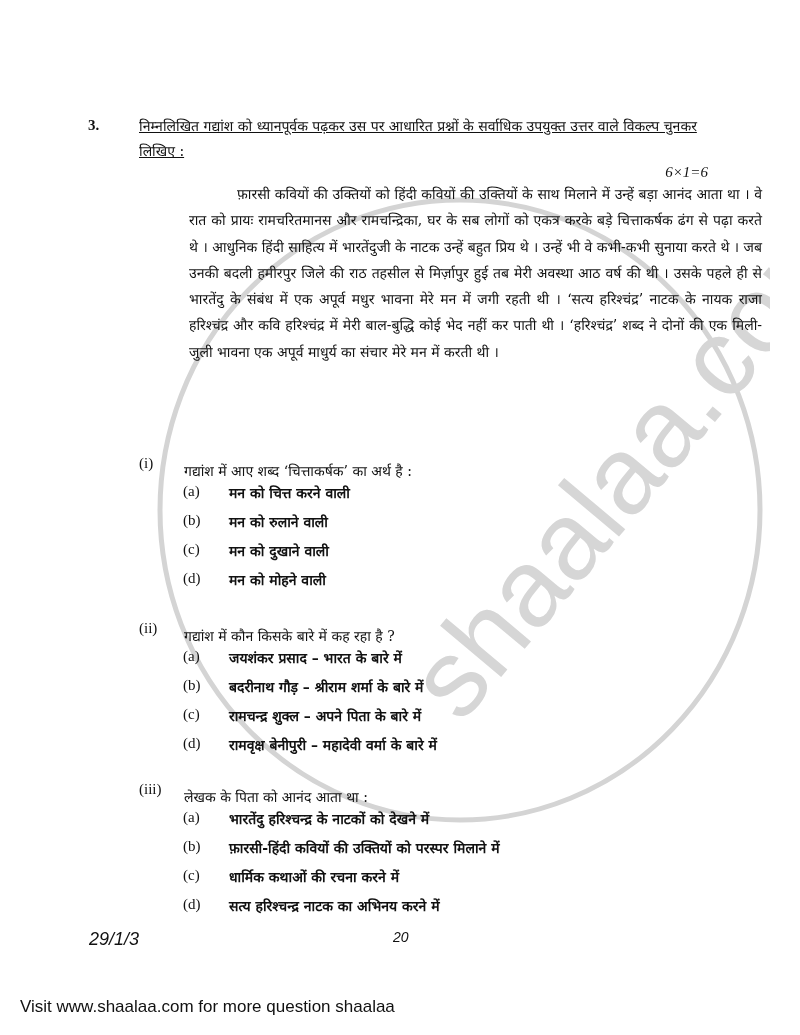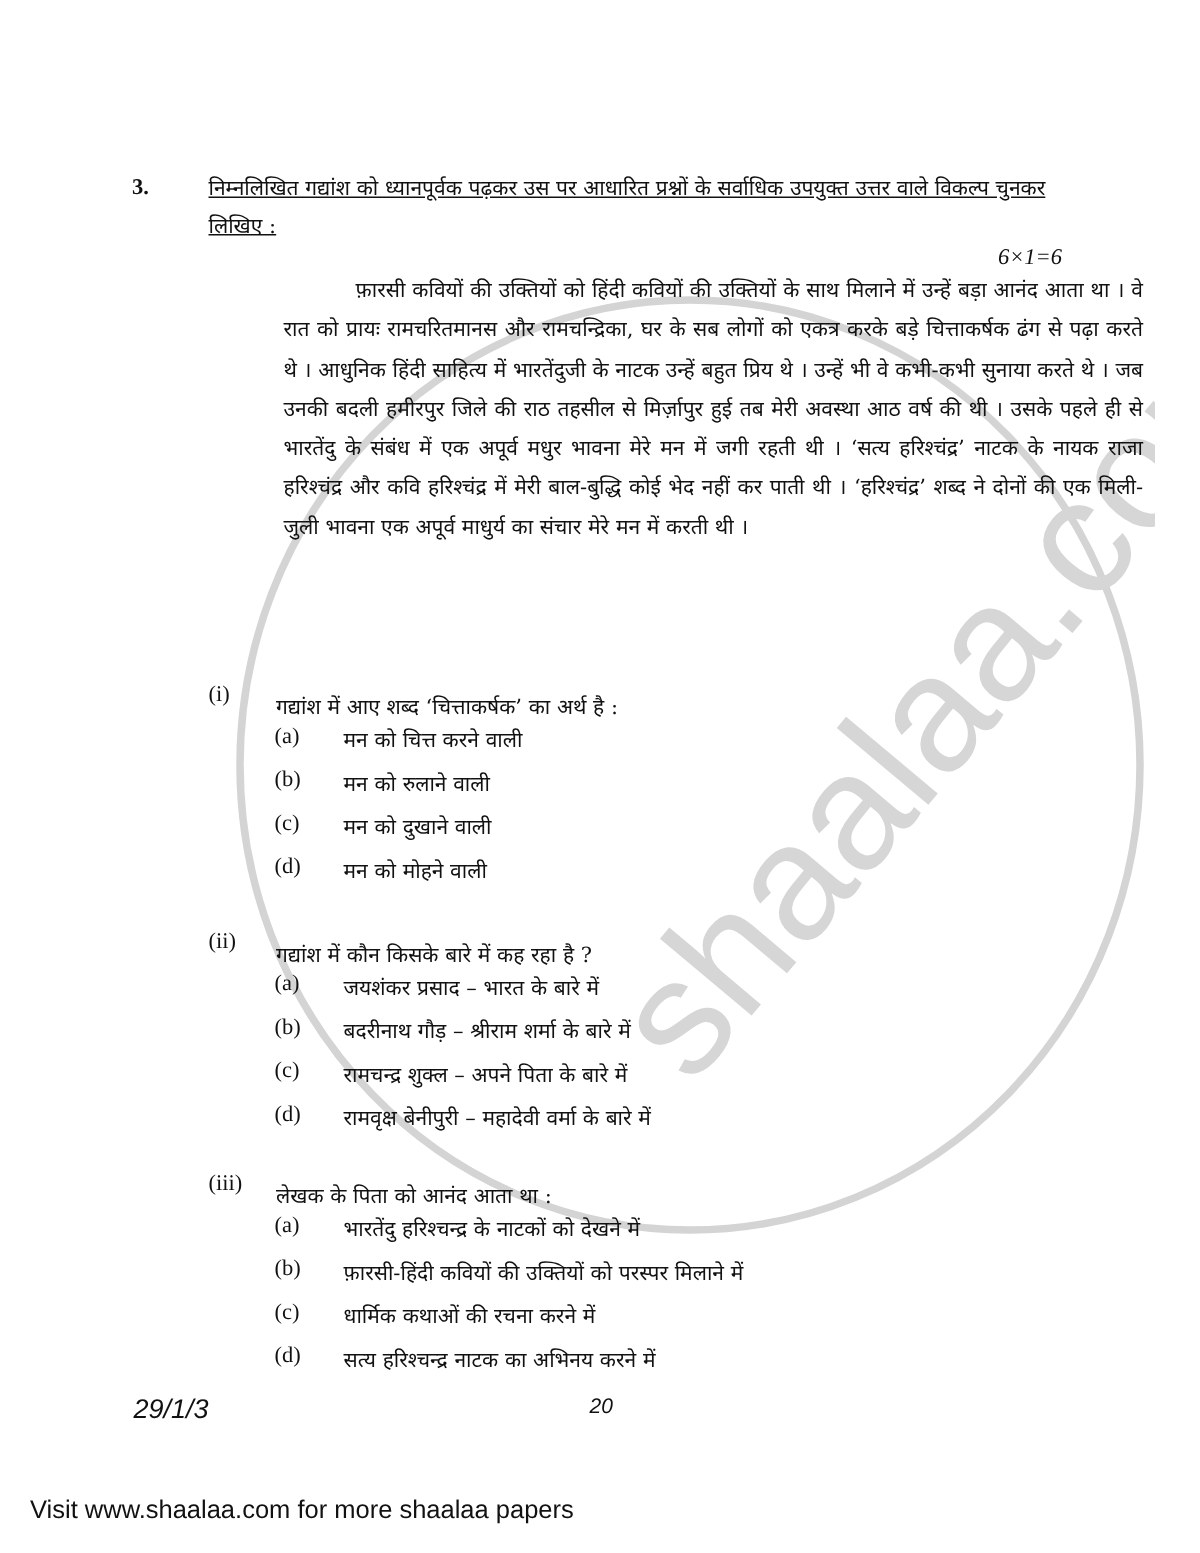--- a/index.html
+++ b/index.html
@@ -29,21 +29,21 @@
       position: absolute; left: 141px; top: 181px; width: 573px; font-size: 14px; line-height: 26.3px;
       text-align: justify; text-indent: 48px; margin-left: 48px;
     }
     .subq { position: absolute; left: 139px; width: 560px; font-size: 14px; }
     .subq .roman {
       position: absolute; left: 0; top: 0; font-family: "Liberation Serif", serif; font-size: 15px;
     }
     .subq .stem { position: absolute; left: 45px; top: 6px; white-space: nowrap; }
     .opt { position: absolute; left: 44px; white-space: nowrap; height: 22px; }
     .opt .lbl { position: absolute; left: 0; font-family: "Liberation Serif", serif; font-size: 15px; }
-    .opt .txt { position: absolute; left: 46px; }
+    .opt .txt { position: absolute; left: 46px; font-weight: bold; }
     .footer-code {
       position: absolute; left: 89px; top: 929px; font-style: italic; font-size: 18px;
       font-family: "Liberation Sans", sans-serif;
     }
     .footer-page {
       position: absolute; left: 393px; top: 929px; font-style: italic; font-size: 14px;
       font-family: "Liberation Sans", sans-serif;
     }
     .visit {
       position: absolute; left: 20px; top: 997px; font-size: 17px; color: #111;
@@ -125,15 +125,15 @@
         <span class="txt">धार्मिक कथाओं की रचना करने में</span>
       </div>
       <div class="opt" style="top:115px;">
         <span class="lbl">(d)</span>
         <span class="txt">सत्य हरिश्चन्द्र नाटक का अभिनय करने में</span>
       </div>
     </div>
 
     <div class="footer-code">29/1/3</div>
     <div class="footer-page">20</div>
-    <div class="visit">Visit www.shaalaa.com for more shaalaa papers</div>
+    <div class="visit">Visit www.shaalaa.com for more question shaalaa</div>
   </div>
 </div>
 
 </body></html>

